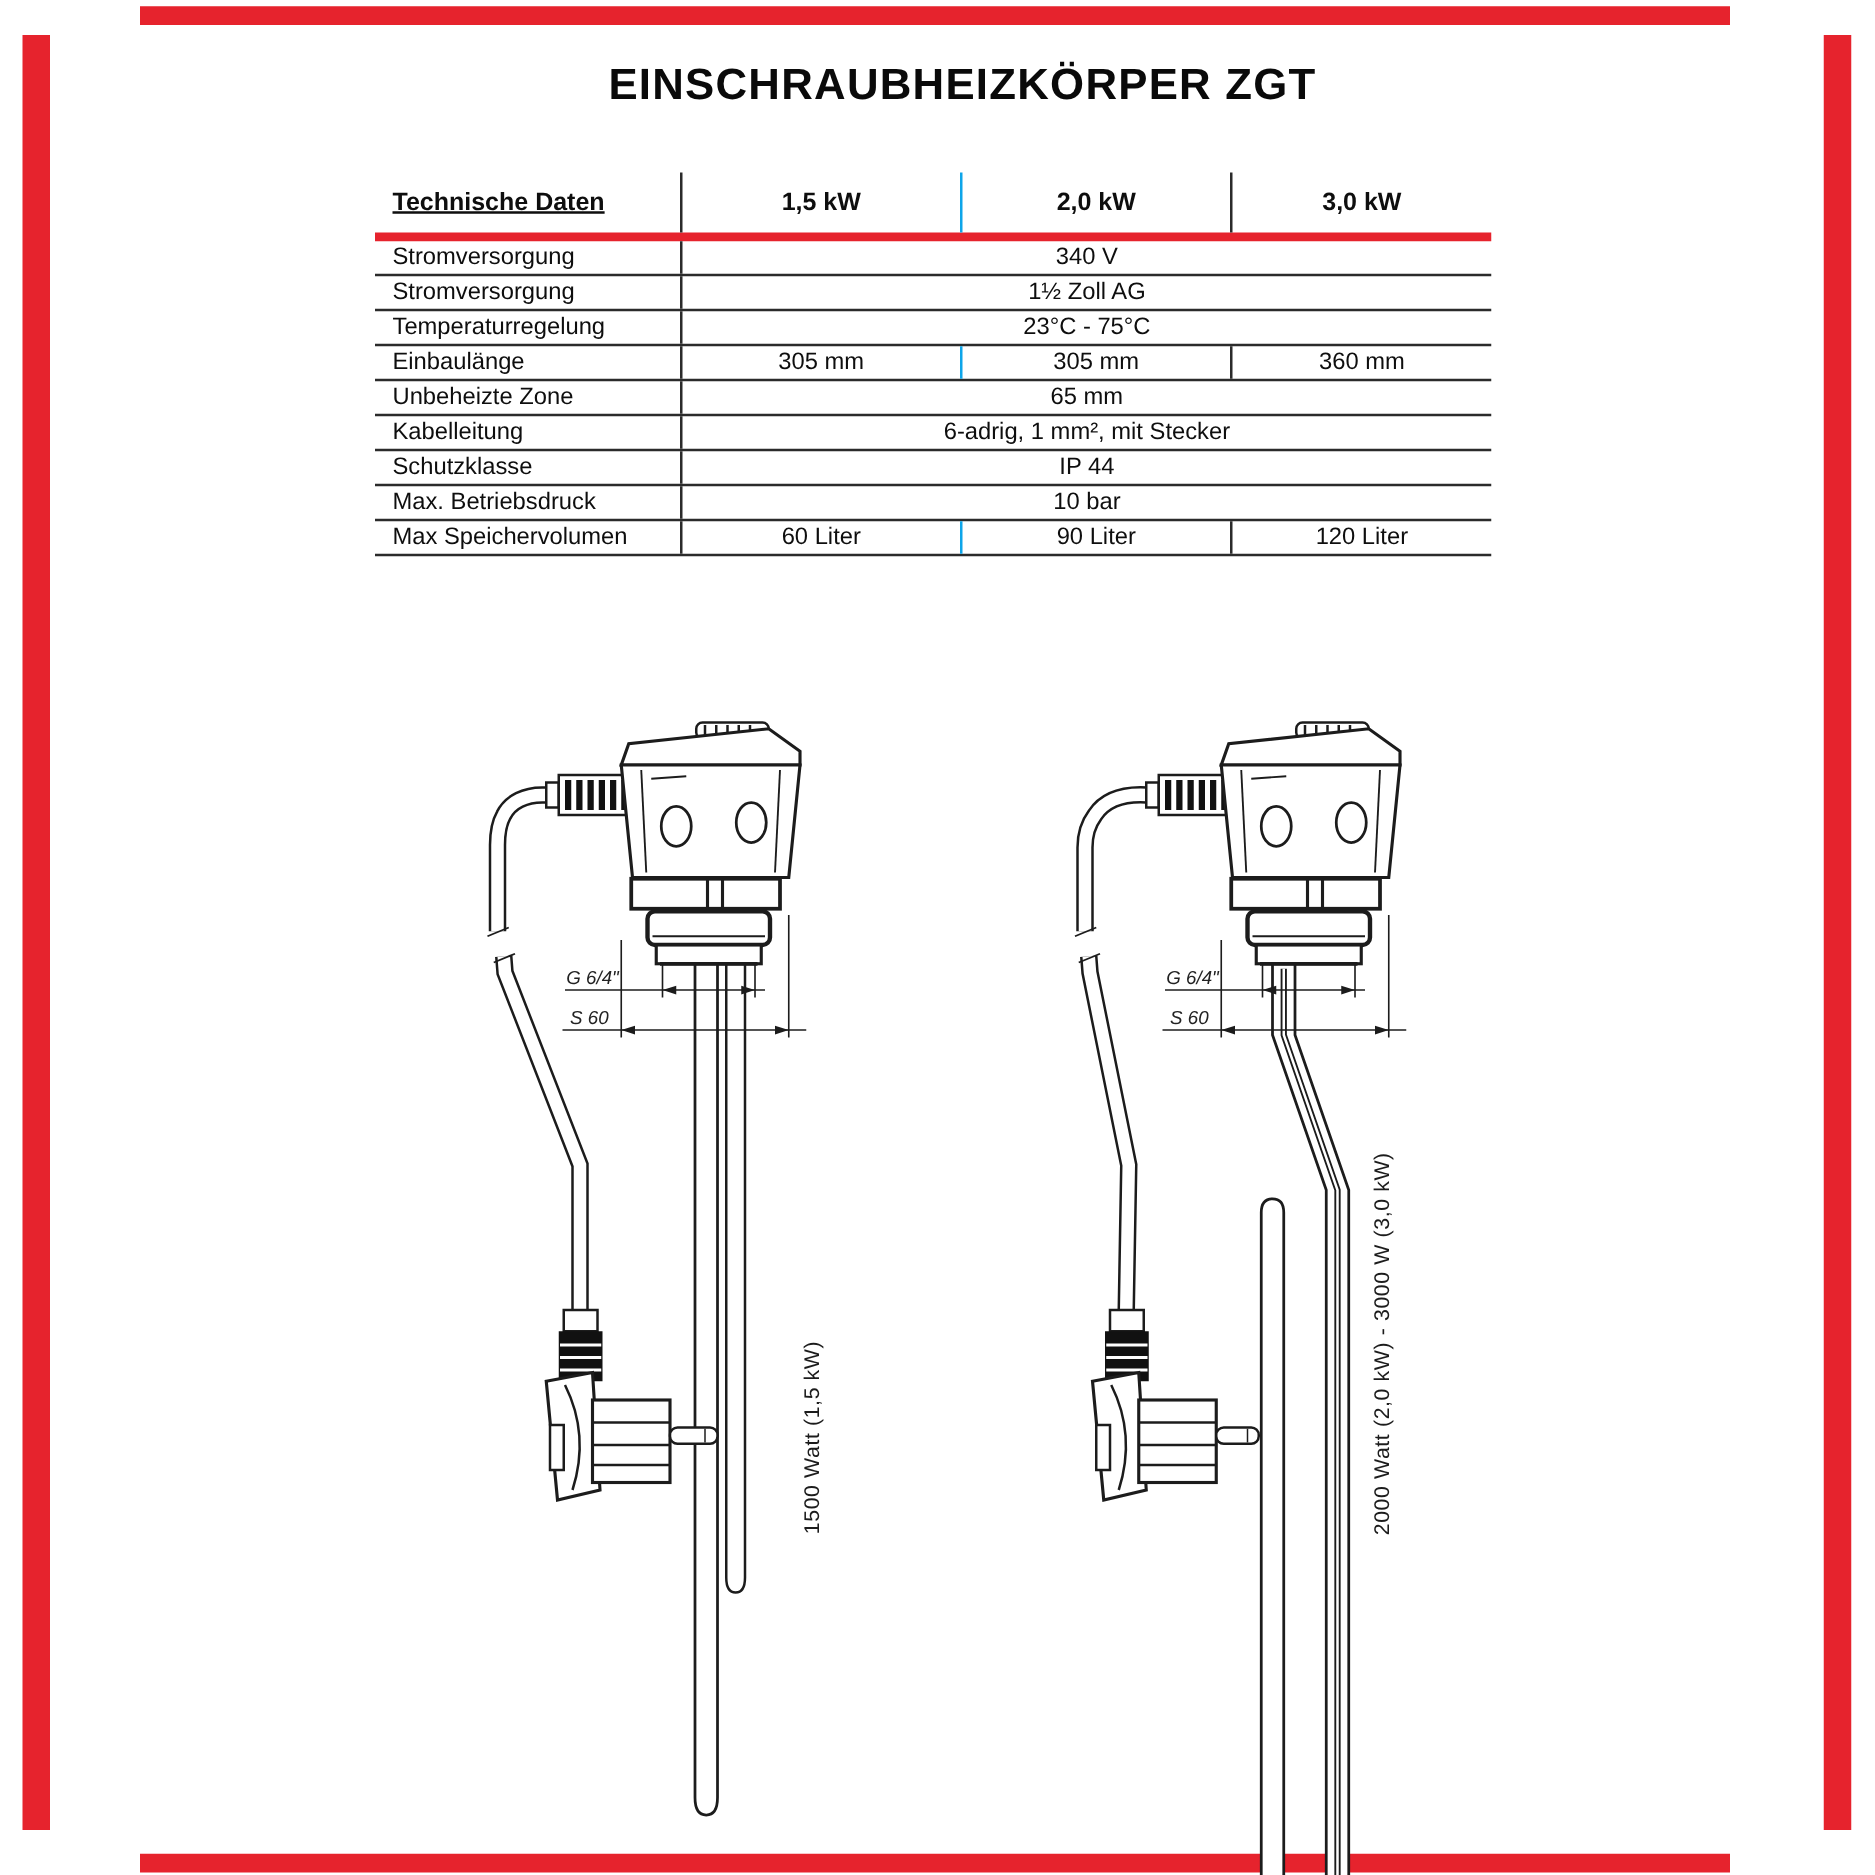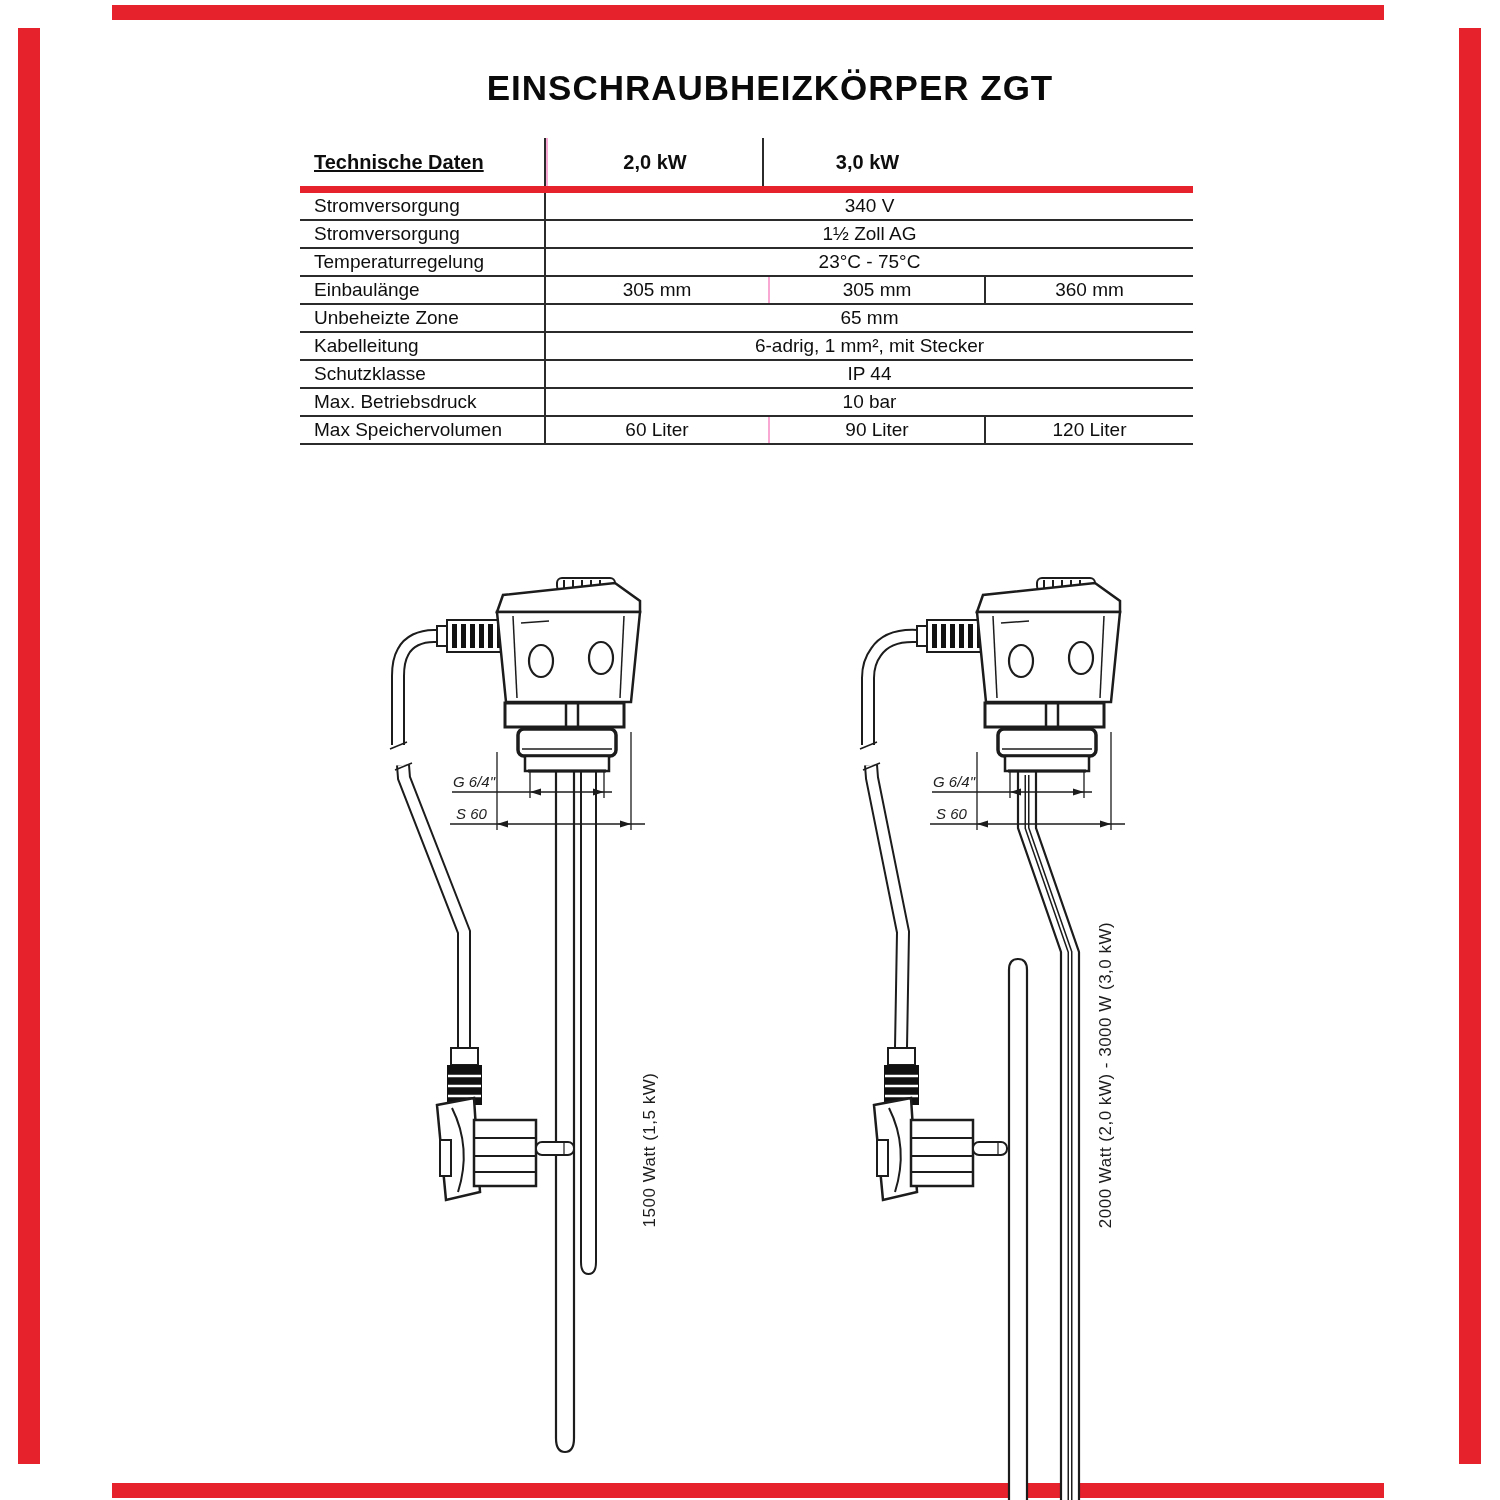--- a/index.html
+++ b/index.html
@@ -8,35 +8,35 @@
     font-family:"Liberation Sans", sans-serif;color:#0e0e0e;
   }
   
   .bar{position:absolute;background:#e6232d;}
   .bar-top{left:112px;top:5px;width:1272px;height:15px;}
   .bar-bottom{left:112px;top:1483px;width:1272px;height:15px;}
   .bar-left{left:18px;top:28px;width:22px;height:1436px;}
   .bar-right{left:1459px;top:28px;width:22px;height:1436px;}
 
   .title{
-    position:absolute;left:120px;top:68px;width:1300px;text-align:center;
+    position:absolute;left:120px;top:48px;width:1300px;text-align:center;
     font-size:35px;font-weight:bold;letter-spacing:1px;color:#0a0a0a;margin:0;
   }
 
   
   .spec-table{position:absolute;left:300px;top:138px;width:893px;font-size:19px;}
   .t-row{display:flex;align-items:stretch;box-sizing:border-box;}
   .t-head{height:48px;font-weight:bold;font-size:20px;}
   .t-body-row{height:28px;border-bottom:2px solid #2b2b2b;}
   .cell{display:flex;align-items:center;box-sizing:border-box;}
   .cell-label{width:246px;border-right:2px solid #2b2b2b;padding-left:14px;}
   .t-head .cell-label{border-right:2px solid #2b2b2b;text-decoration:underline;}
   .cell-val{flex:1;justify-content:center;text-align:center;}
   .cell-col1{width:222px;justify-content:center;}
-  .cell-col2{width:216px;justify-content:center;border-left:2px solid #f9a8d4;}
+  .cell-col2{width:216px;justify-content:center;border-left:2px solid #0ea5e9;}
   .cell-col3{width:209px;justify-content:center;border-left:2px solid #2b2b2b;}
   .red-divider{height:7px;background:#e6232d;}
 
   
   svg.drawings{position:absolute;left:0;top:0;width:1500px;height:1500px;}
   .dim-text{font-style:italic;font-size:15px;fill:#222;}
 
   .vlabel{
     position:absolute;height:22px;display:flex;align-items:center;justify-content:center;
     transform:rotate(-90deg);font-size:17px;color:#1c1c1c;letter-spacing:0.5px;white-space:nowrap;
@@ -52,20 +52,21 @@
   <div class="bar bar-top"></div>
   <div class="bar bar-bottom"></div>
   <div class="bar bar-left"></div>
   <div class="bar bar-right"></div>
 
   <h1 class="title">EINSCHRAUBHEIZKÖRPER ZGT</h1>
 
   <div class="spec-table">
     <div class="t-row t-head">
       <div class="cell cell-label">Technische Daten</div>
+      <div class="cell cell-col1">1,5 kW</div>
       <div class="cell cell-col2">2,0 kW</div>
       <div class="cell cell-col3">3,0 kW</div>
     </div>
     <div class="red-divider"></div>
 
     <div class="t-row t-body-row">
       <div class="cell cell-label">Stromversorgung</div>
       <div class="cell cell-val">340 V</div>
     </div>
     <div class="t-row t-body-row">

